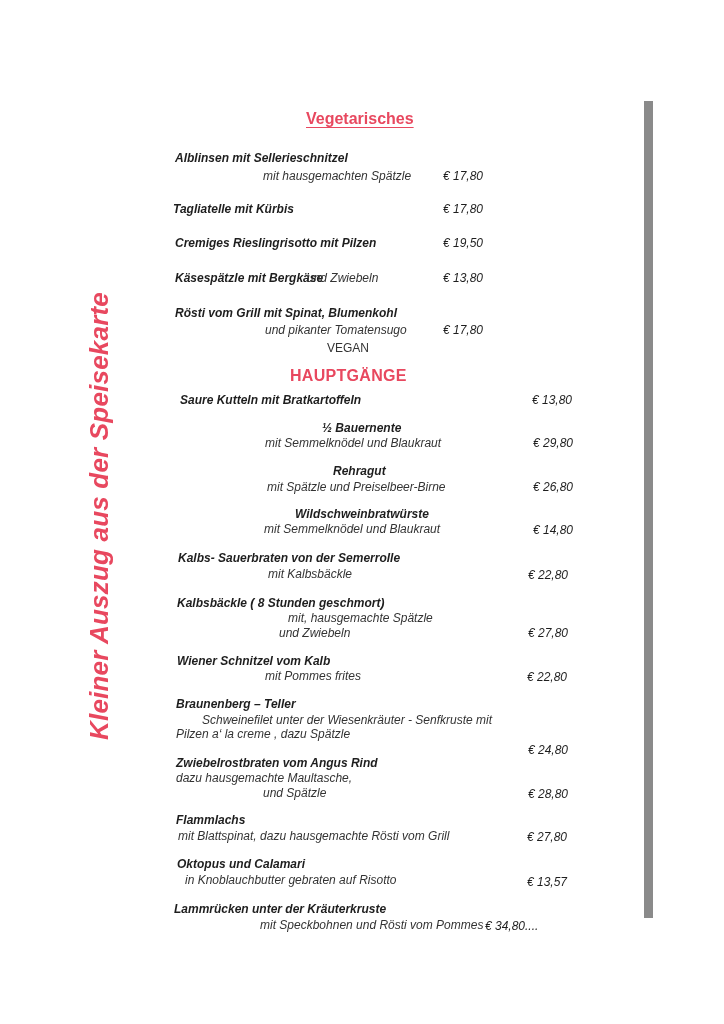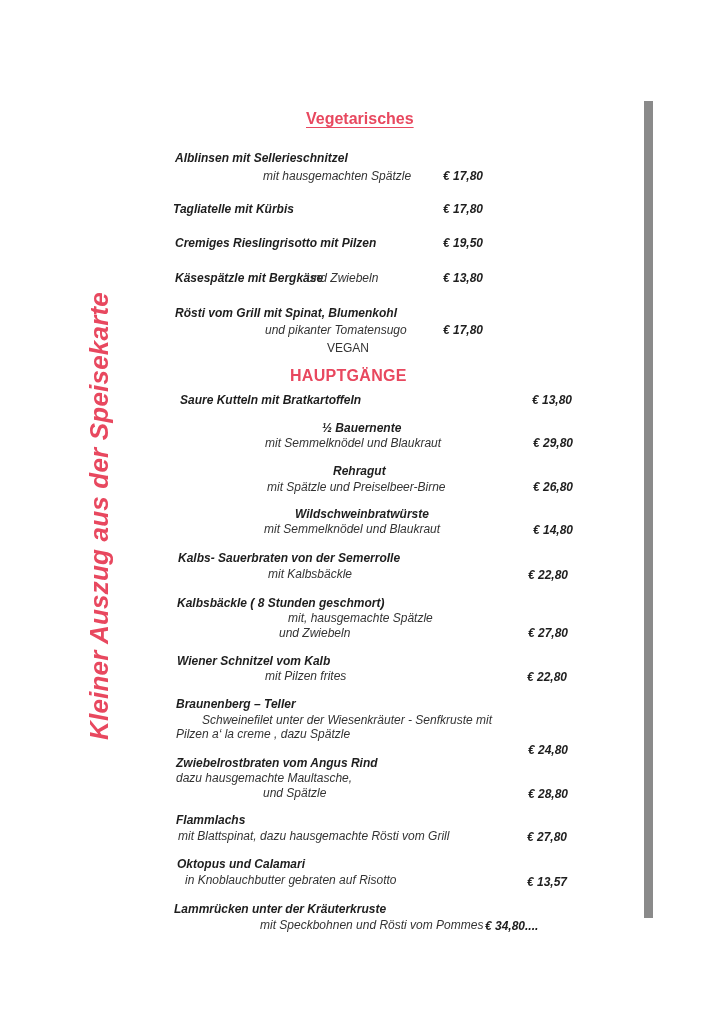--- a/index.html
+++ b/index.html
@@ -23,21 +23,21 @@
     }
     .heading.veg { left: 306px; top: 110px; text-decoration: underline; text-decoration-thickness: 1px; text-underline-offset: 3px; }
     .heading.haupt { left: 290px; top: 367px; letter-spacing: 0.3px; }
     .t {
       position: absolute; white-space: nowrap; font-family: "Liberation Sans", sans-serif;
       font-size: 12px; color: #1e1e1e;
     }
     .b { font-weight: bold; font-style: italic; }
     .i { font-style: italic; color: #333; }
     .n { font-style: normal; color: #333; }
-    .p { font-weight: bold; font-style: italic; }
+    .p { font-weight: normal; font-style: italic; }
   </style>
 </head>
 <body>
 
 <div class="page">
 
   <div class="side-title">Kleiner Auszug aus der Speisekarte</div>
   <div class="right-bar"></div>
 
   <div class="heading veg">Vegetarisches</div>
@@ -81,21 +81,21 @@
   <div class="t b" style="left:178px;top:551px">Kalbs- Sauerbraten von der Semerrolle</div>
   <div class="t i" style="left:268px;top:567px">mit Kalbsbäckle</div>
   <div class="t p" style="left:528px;top:568px">€ 22,80</div>
 
   <div class="t b" style="left:177px;top:596px">Kalbsbäckle  ( 8 Stunden  geschmort)</div>
   <div class="t i" style="left:288px;top:611px">mit, hausgemachte Spätzle</div>
   <div class="t i" style="left:279px;top:626px">und Zwiebeln</div>
   <div class="t p" style="left:528px;top:626px">€ 27,80</div>
 
   <div class="t b" style="left:177px;top:654px">Wiener Schnitzel vom Kalb</div>
-  <div class="t i" style="left:265px;top:669px">mit Pilzen frites</div>
+  <div class="t i" style="left:265px;top:669px">mit Pommes frites</div>
   <div class="t p" style="left:527px;top:670px">€ 22,80</div>
 
   <div class="t b" style="left:176px;top:697px">Braunenberg – Teller</div>
   <div class="t i" style="left:202px;top:713px">Schweinefilet unter der Wiesenkräuter - Senfkruste mit</div>
   <div class="t i" style="left:176px;top:727px">Pilzen  a‘ la creme , dazu Spätzle</div>
   <div class="t p" style="left:528px;top:743px">€ 24,80</div>
 
   <div class="t b" style="left:176px;top:756px">Zwiebelrostbraten vom Angus Rind</div>
   <div class="t i" style="left:176px;top:771px">dazu hausgemachte Maultasche,</div>
   <div class="t i" style="left:263px;top:786px">und Spätzle</div>

